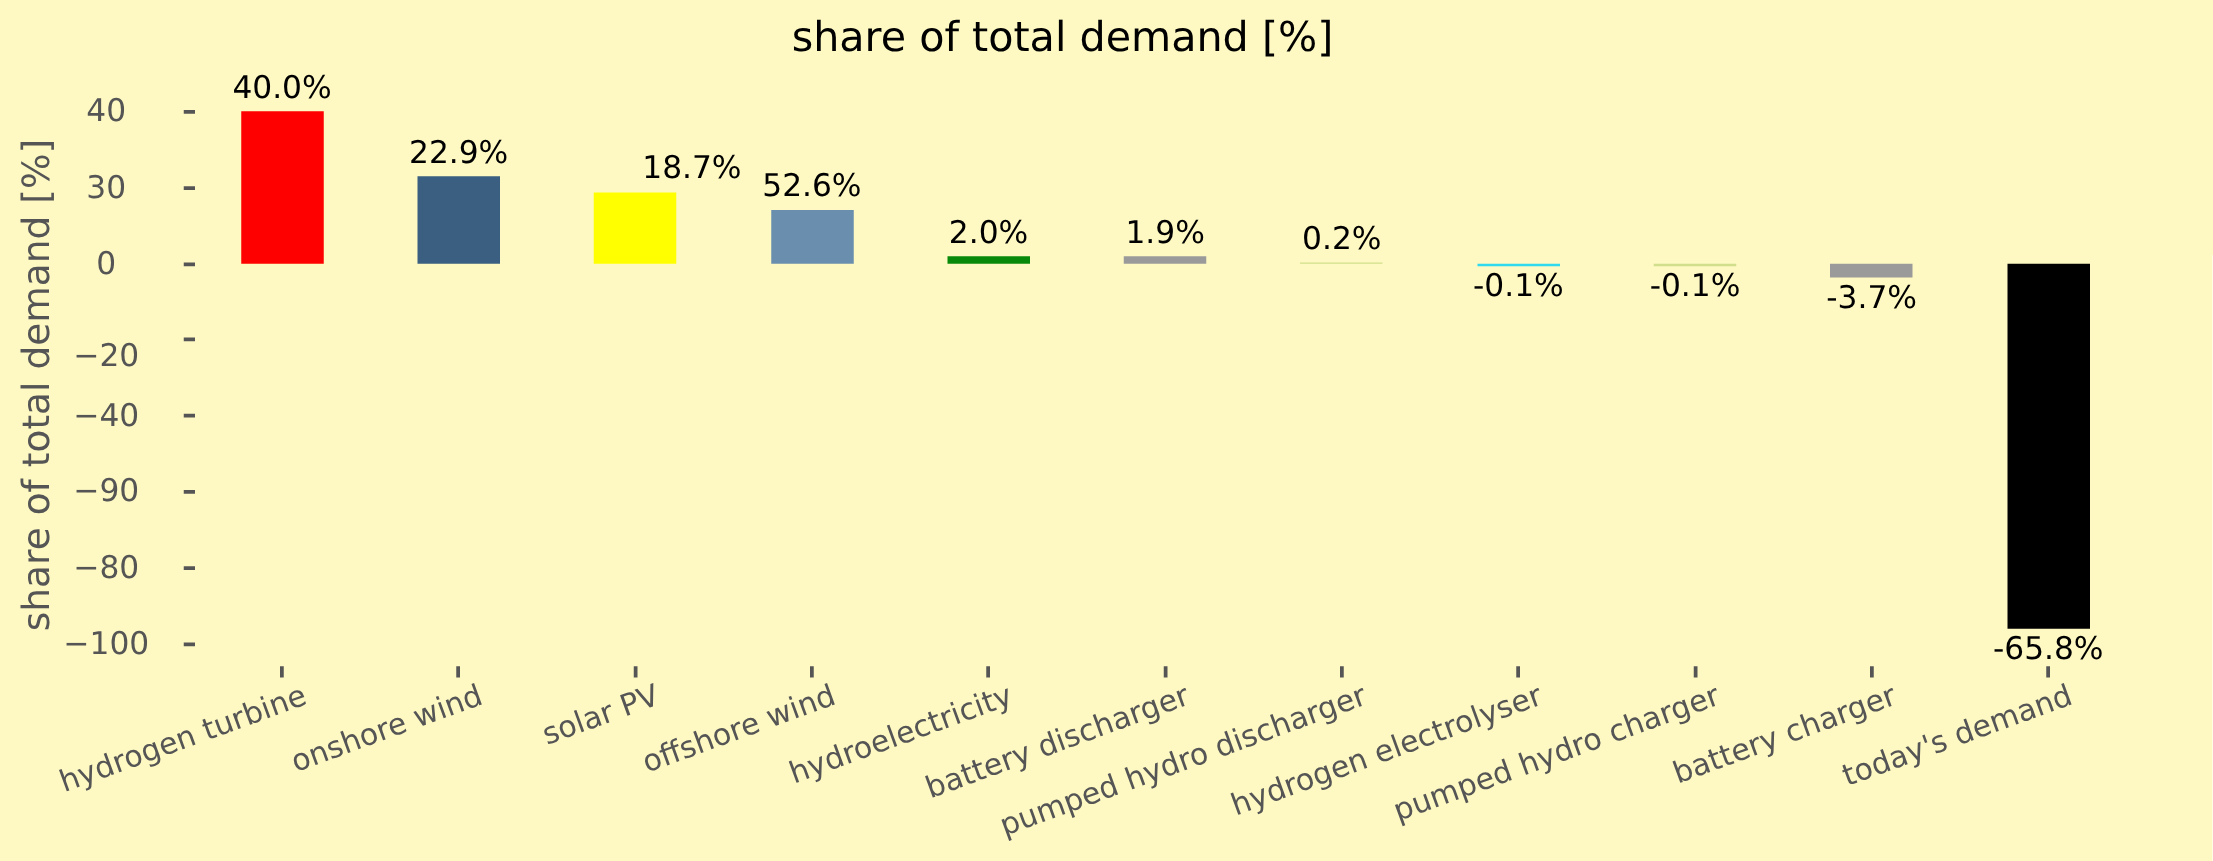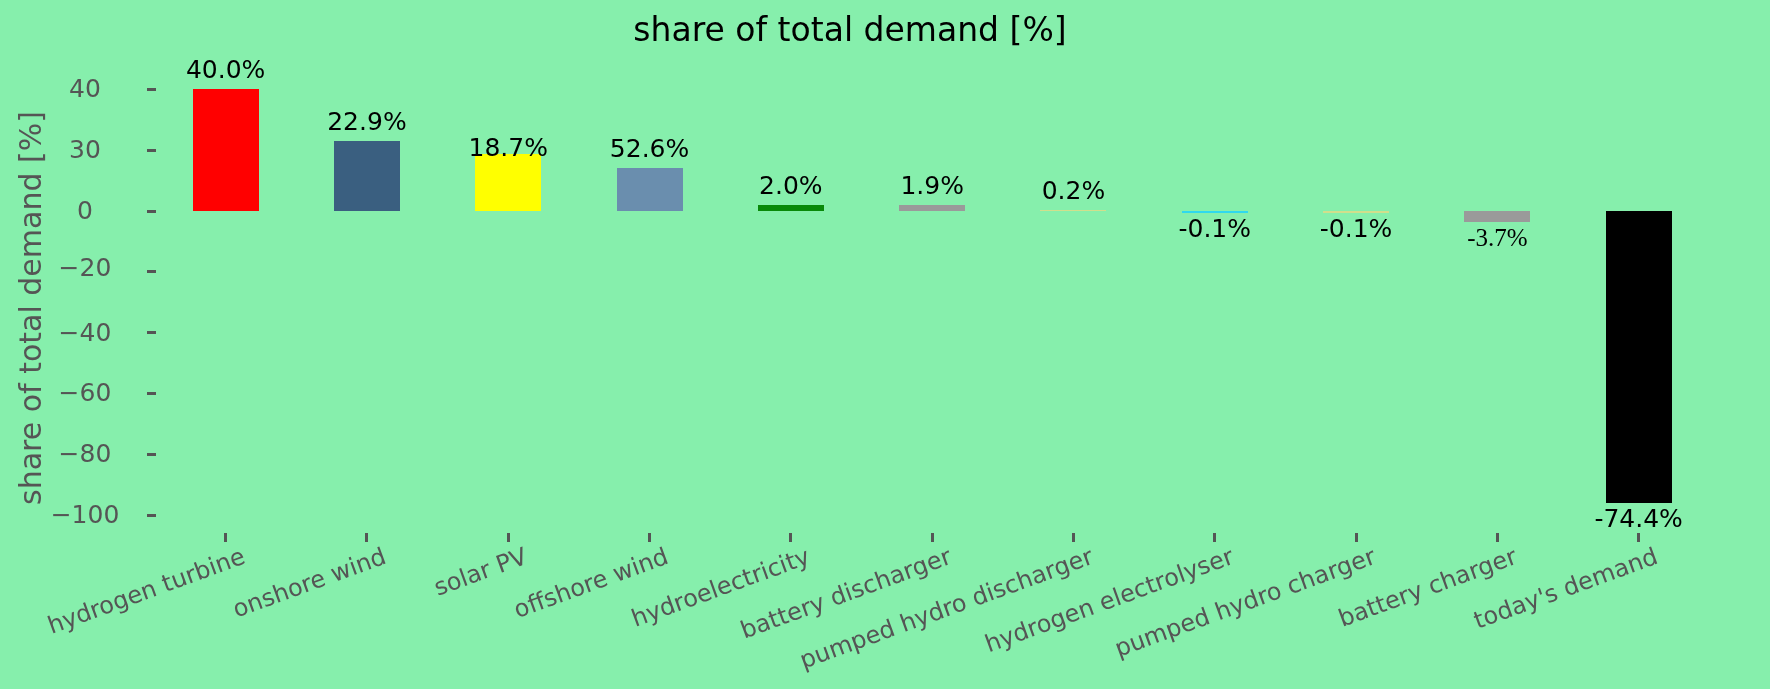--- a/index.html
+++ b/index.html
@@ -1,19 +1,19 @@
 <!DOCTYPE html>
 <html><head>
 <meta charset="utf-8">
 <style>
   html,body{margin:0;padding:0;background:#ffffff;}
   #figure{
     position:relative;
     width:1770px;height:689px;
-    background:#86efac;
+    background:#fef9c3;
     font-family:"DejaVu Sans","Liberation Sans",sans-serif;
     overflow:hidden;
   }
   .chart-title{
     position:absolute;
     top:10px;left:850px;
     transform:translateX(-50%);
     font-size:33px;
     color:#000000;
     white-space:nowrap;
@@ -73,39 +73,39 @@
   <div class="chart-title">share of total demand [%]</div>
   <div class="y-axis-label">share of total demand [%]</div>
   <div id="plot-area">
       <div class="y-tick-mark" style="left: 147px; top: 87.9px;"></div>
       <div class="y-tick-label" style="left: 30px; top: 76.4px;">40</div>
       <div class="y-tick-mark" style="left: 147px; top: 148.7px;"></div>
       <div class="y-tick-label" style="left: 30px; top: 137.2px;">30</div>
       <div class="y-tick-mark" style="left: 147px; top: 209.5px;"></div>
       <div class="y-tick-label" style="left: 30px; top: 198px;">0</div>
       <div class="y-tick-mark" style="left: 147px; top: 270.3px;"></div>
-      <div class="y-tick-label" style="left: 30px; top: 255px;">−20</div>
+      <div class="y-tick-label" style="left: 30px; top: 272px;">−20</div>
       <div class="y-tick-mark" style="left: 147px; top: 331.1px;"></div>
       <div class="y-tick-label" style="left: 30px; top: 319.6px;">−40</div>
       <div class="y-tick-mark" style="left: 147px; top: 391.9px;"></div>
-      <div class="y-tick-label" style="left: 30px; top: 380.4px;">−60</div>
+      <div class="y-tick-label" style="left: 30px; top: 380.4px;">−90</div>
       <div class="y-tick-mark" style="left: 147px; top: 452.7px;"></div>
       <div class="y-tick-label" style="left: 30px; top: 441.2px;">−80</div>
       <div class="y-tick-mark" style="left: 147px; top: 513.5px;"></div>
       <div class="y-tick-label" style="left: 30px; top: 502px;">−100</div>
       <div class="bar" style="left: 192.65px; top: 89.4px; width: 66px; height: 121.6px; background: rgb(255, 0, 0);"></div>
       <div class="bar-value-label" style="left: 140.65px; top: 56.4px;">40.0%</div>
       <div class="x-tick-mark" style="left: 224.15px; top: 533px;"></div>
       <div class="x-tick-label" style="right: 1530.35px; top: 544px;">hydrogen turbine</div>
       <div class="bar" style="left: 333.95px; top: 141.384px; width: 66px; height: 69.616px; background: rgb(58, 95, 128);"></div>
       <div class="bar-value-label" style="left: 281.95px; top: 108.384px;">22.9%</div>
       <div class="x-tick-mark" style="left: 365.45px; top: 533px;"></div>
       <div class="x-tick-label" style="right: 1389.05px; top: 544px;">onshore wind</div>
       <div class="bar" style="left: 475.25px; top: 154.152px; width: 66px; height: 56.848px; background: rgb(255, 255, 0);"></div>
-      <div class="bar-value-label" style="left: 423.25px; top: 134px;">18.7%</div>
+      <div class="bar-value-label" style="left: 423.25px; top: 120px; text-align: right;">18.7%</div>
       <div class="x-tick-mark" style="left: 506.75px; top: 533px;"></div>
       <div class="x-tick-label" style="right: 1247.75px; top: 544px;">solar PV</div>
       <div class="bar" style="left: 616.55px; top: 167.832px; width: 66px; height: 43.168px; background: rgb(106, 142, 174);"></div>
       <div class="bar-value-label" style="left: 564.55px; top: 134.832px;">52.6%</div>
       <div class="x-tick-mark" style="left: 648.05px; top: 533px;"></div>
       <div class="x-tick-label" style="right: 1106.45px; top: 544px;">offshore wind</div>
       <div class="bar" style="left: 757.85px; top: 204.92px; width: 66px; height: 6.08px; background: rgb(9, 137, 9);"></div>
       <div class="bar-value-label" style="left: 705.85px; top: 171.92px;">2.0%</div>
       <div class="x-tick-mark" style="left: 789.35px; top: 533px;"></div>
       <div class="x-tick-label" style="right: 965.15px; top: 544px;">hydroelectricity</div>
@@ -119,21 +119,21 @@
       <div class="x-tick-label" style="right: 682.55px; top: 544px;">pumped hydro discharger</div>
       <div class="bar" style="left: 1181.75px; top: 211px; width: 66px; height: 1.5px; background: rgb(47, 217, 238);"></div>
       <div class="bar-value-label" style="left: 1129.75px; top: 214.5px;">-0.1%</div>
       <div class="x-tick-mark" style="left: 1213.25px; top: 533px;"></div>
       <div class="x-tick-label" style="right: 541.25px; top: 544px;">hydrogen electrolyser</div>
       <div class="bar" style="left: 1323.05px; top: 211px; width: 66px; height: 1.5px; background: rgb(209, 223, 140);"></div>
       <div class="bar-value-label" style="left: 1271.05px; top: 214.5px;">-0.1%</div>
       <div class="x-tick-mark" style="left: 1354.55px; top: 533px;"></div>
       <div class="x-tick-label" style="right: 399.95px; top: 544px;">pumped hydro charger</div>
       <div class="bar" style="left: 1464.35px; top: 211px; width: 66px; height: 11.248px; background: rgb(154, 154, 154);"></div>
-      <div class="bar-value-label" style="left: 1412.35px; top: 224.248px; font-family: Liberation Serif, serif;">-3.7%</div>
+      <div class="bar-value-label" style="left: 1412.35px; top: 224.248px;">-3.7%</div>
       <div class="x-tick-mark" style="left: 1495.85px; top: 533px;"></div>
       <div class="x-tick-label" style="right: 258.65px; top: 544px;">battery charger</div>
       <div class="bar" style="left: 1605.65px; top: 211px; width: 66px; height: 291.536px; background: rgb(0, 0, 0);"></div>
-      <div class="bar-value-label" style="left: 1553.65px; top: 504.536px;">-74.4%</div>
+      <div class="bar-value-label" style="left: 1553.65px; top: 504.536px;">-65.8%</div>
       <div class="x-tick-mark" style="left: 1637.15px; top: 533px;"></div>
       <div class="x-tick-label" style="right: 117.35px; top: 544px;">today's demand</div>
     </div>
 </div>
 
 </body></html>

